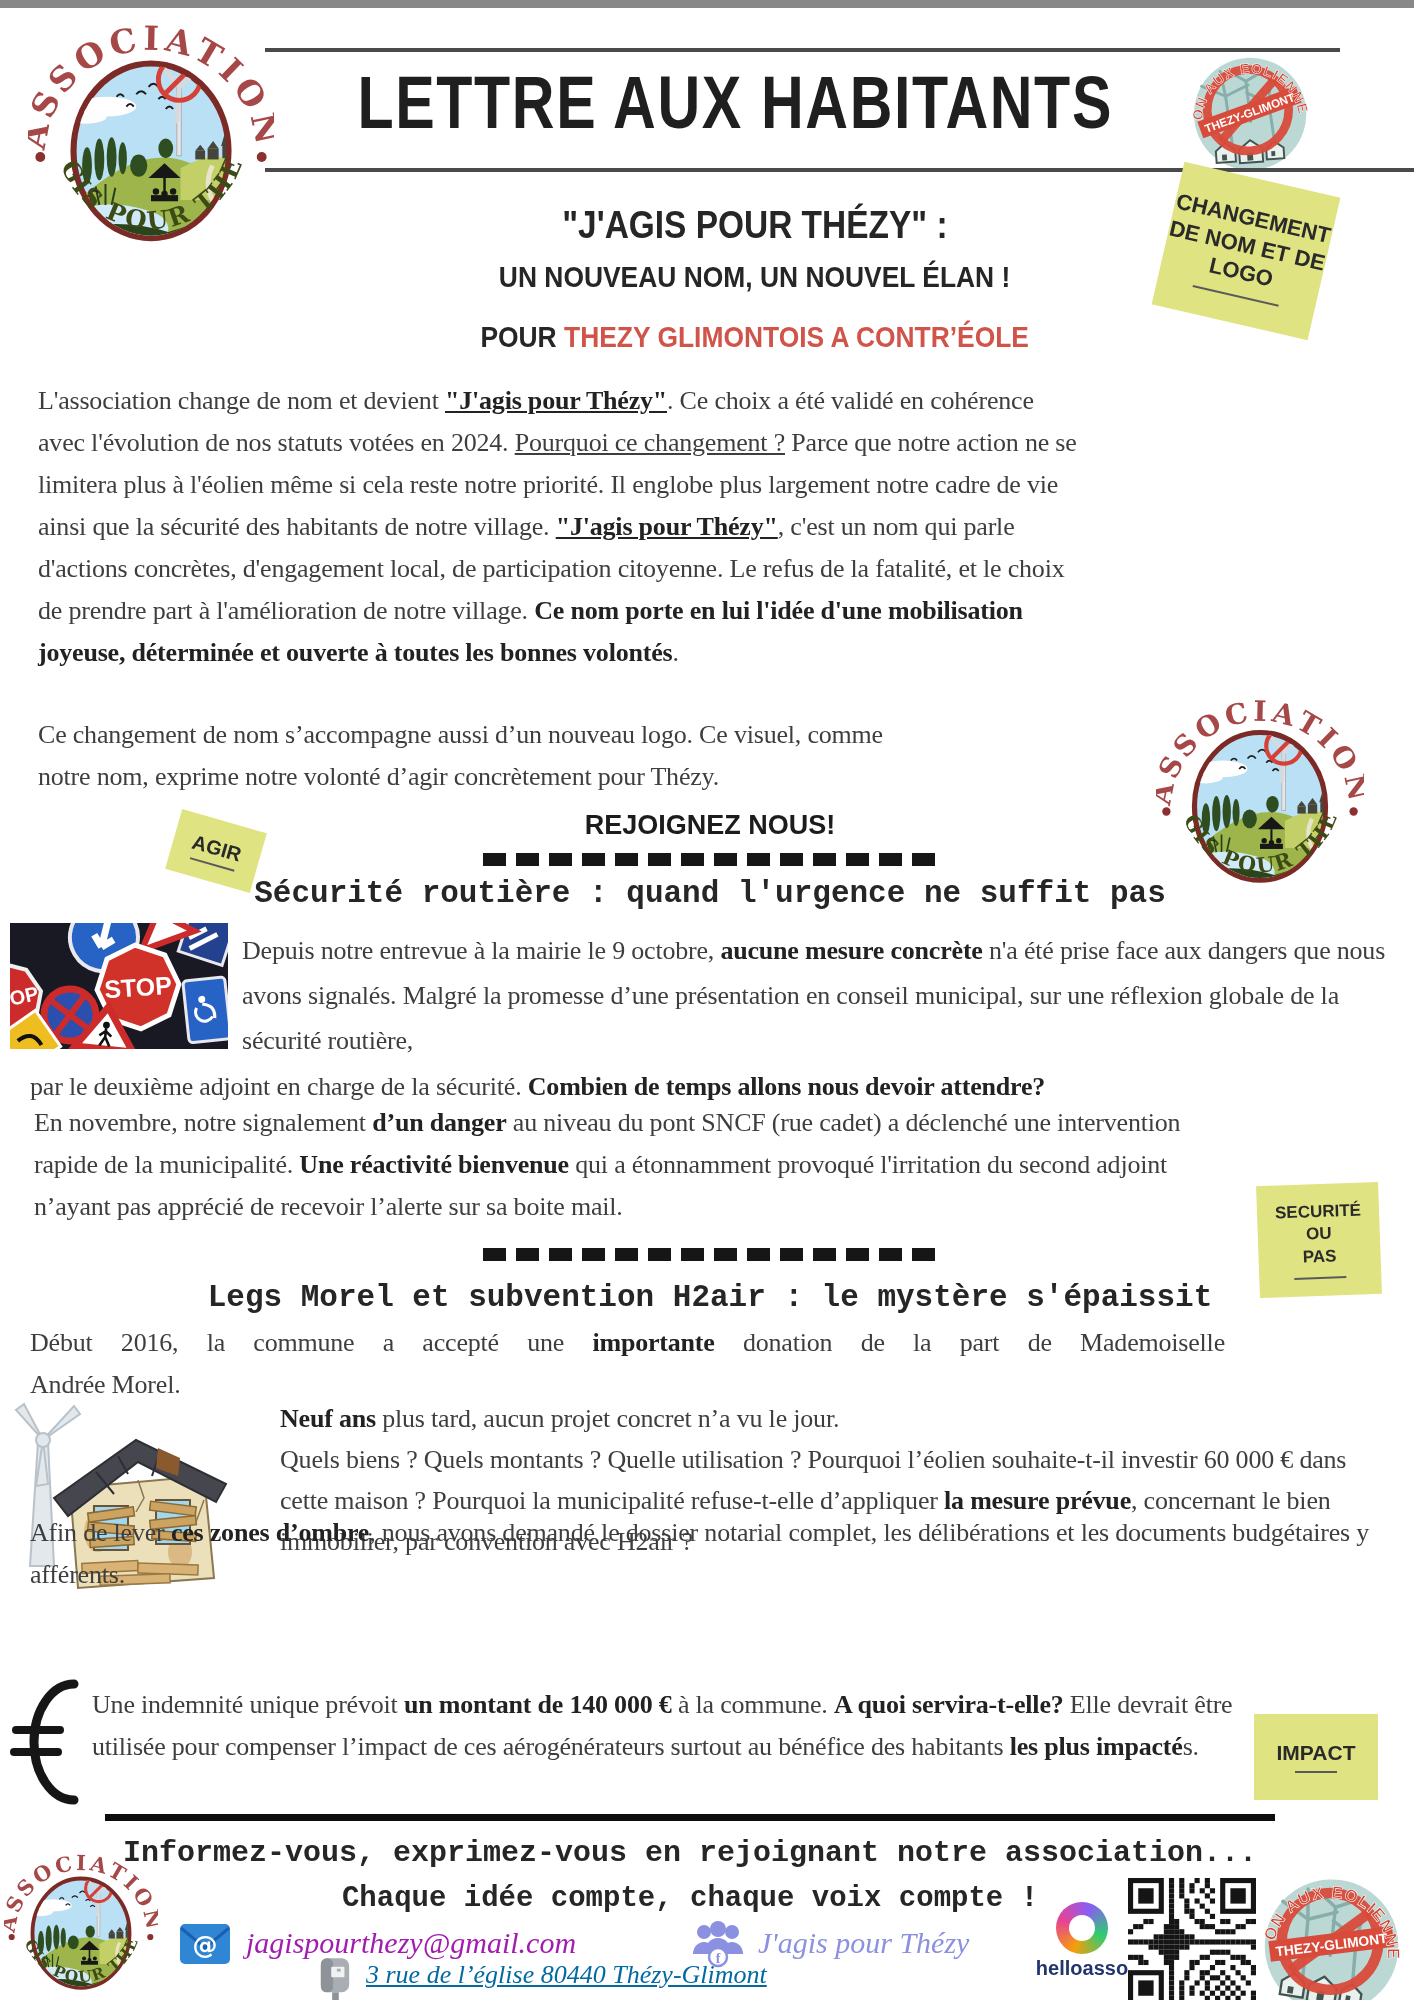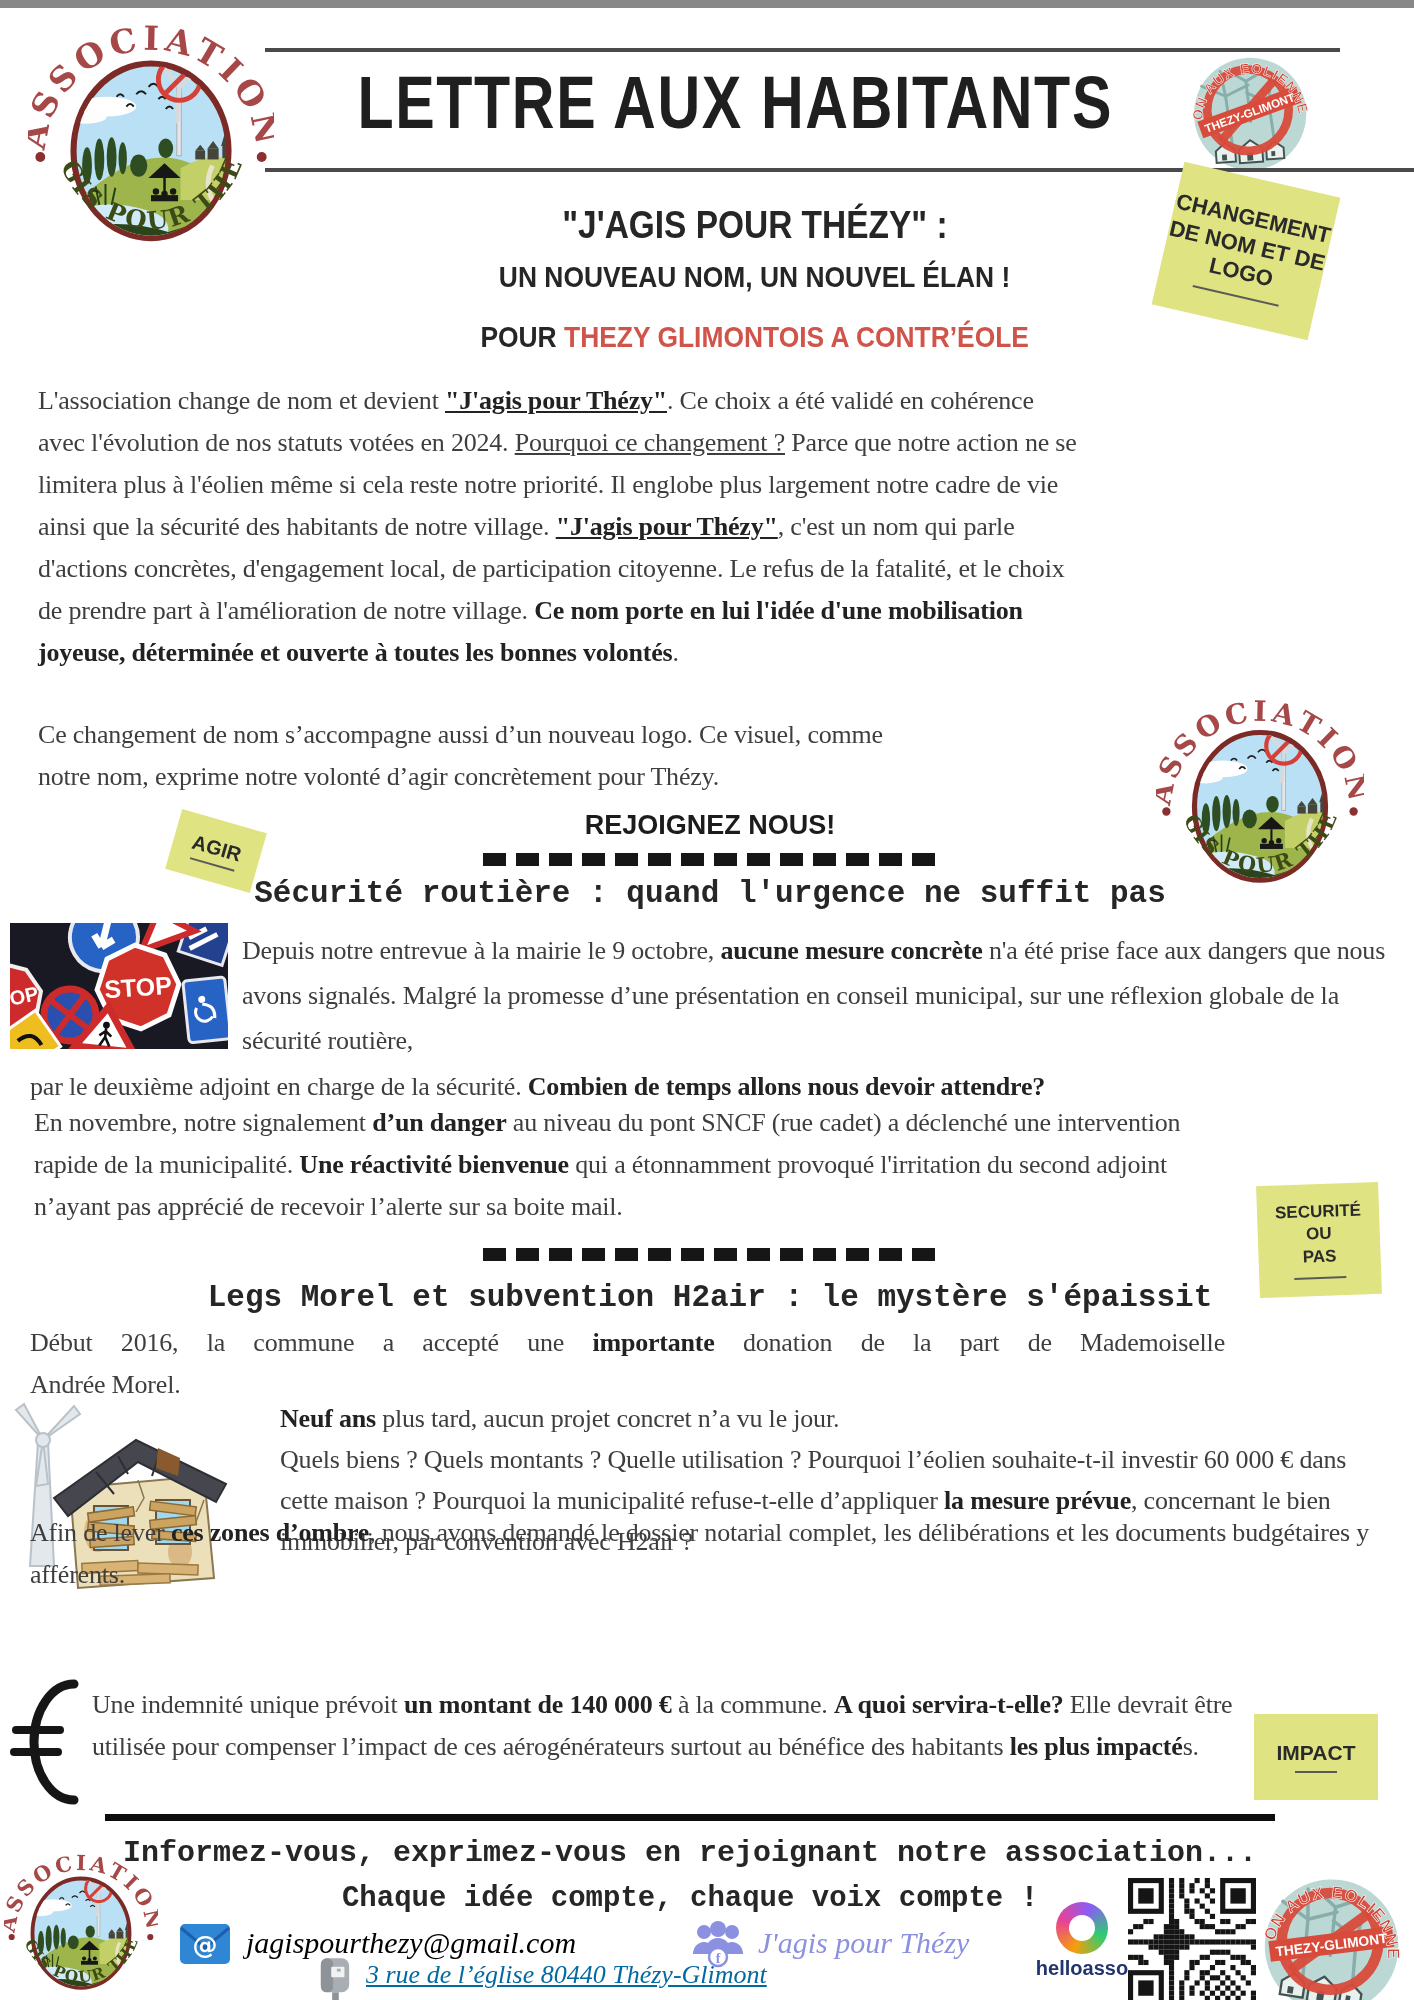--- a/index.html
+++ b/index.html
@@ -22,21 +22,21 @@
 .sub23{font-size:30px;}
 .sec-title{font-size:31px;font-weight:bold;color:#262626;font-family:Liberation Mono, monospace;}
 .join{font-family:"Liberation Sans",sans-serif;font-weight:bold;font-size:27px;color:#1c1c1c;}
 .rule{background:#4a4a4a;}
 .rule-thick{background:#0d0d0d;}
 .dashes{height:13px;background:repeating-linear-gradient(90deg,#161616 0 23px,transparent 23px 33px);}
 .sticker{background:#dfe381;display:flex;flex-direction:column;align-items:center;justify-content:center;
   font-family:"Liberation Sans",sans-serif;font-weight:bold;color:#2a2a2a;text-align:center;white-space:pre-line;}
 .sticker .ul{height:2px;background:#5a5a5a;margin-top:9px;}
 .contact{font-style:italic;font-size:30px;}
-.c-email{color:#000000;}
+.c-email{color:#a21caf;}
 .c-fb{color:#8b90e0;}
 .c-addr{color:#0369a1;font-size:26px;text-decoration:underline;}
 .ha-ring{width:52px;height:52px;border-radius:50%;margin:0 auto;position:relative;
   background:conic-gradient(from 200deg,#f59e0b,#e84393,#8b5cf6,#2ecc71,#f59e0b);}
 .ha-ring::after{content:"";position:absolute;left:13px;top:13px;width:26px;height:26px;border-radius:50%;background:#fff;}
 .ha-word{font-family:"Liberation Sans",sans-serif;font-weight:bold;font-size:20px;color:#22356e;margin-top:3px;}
 </style>
 </head>
 <body>
 

